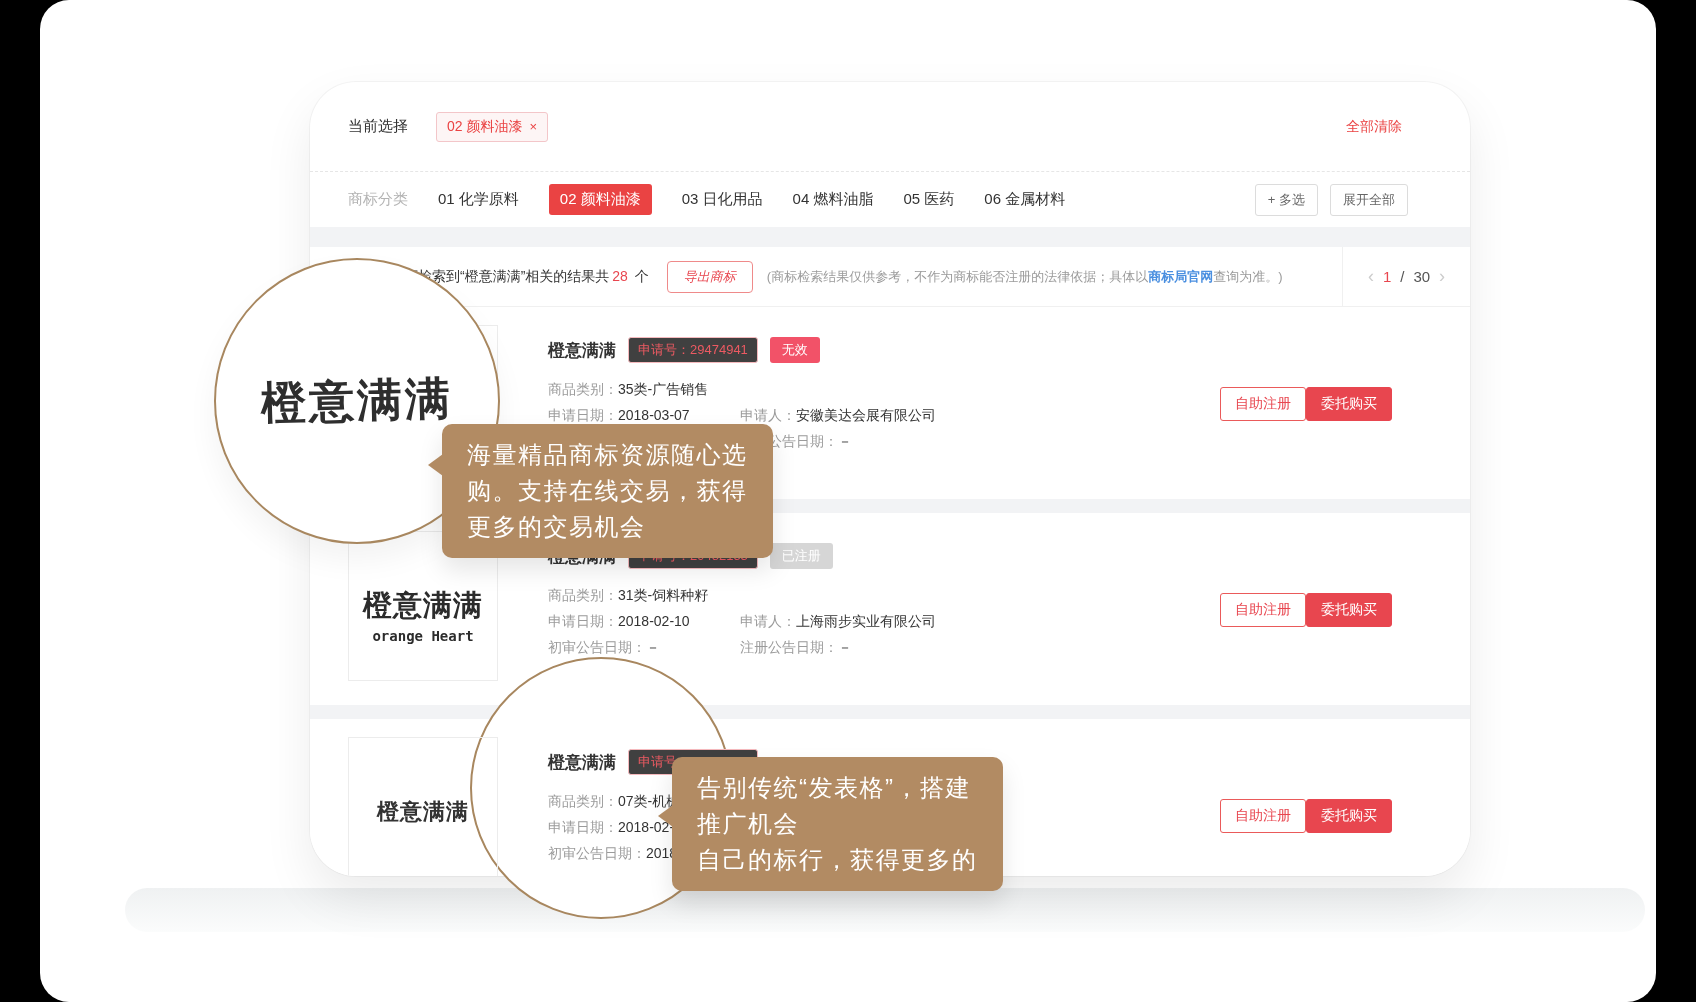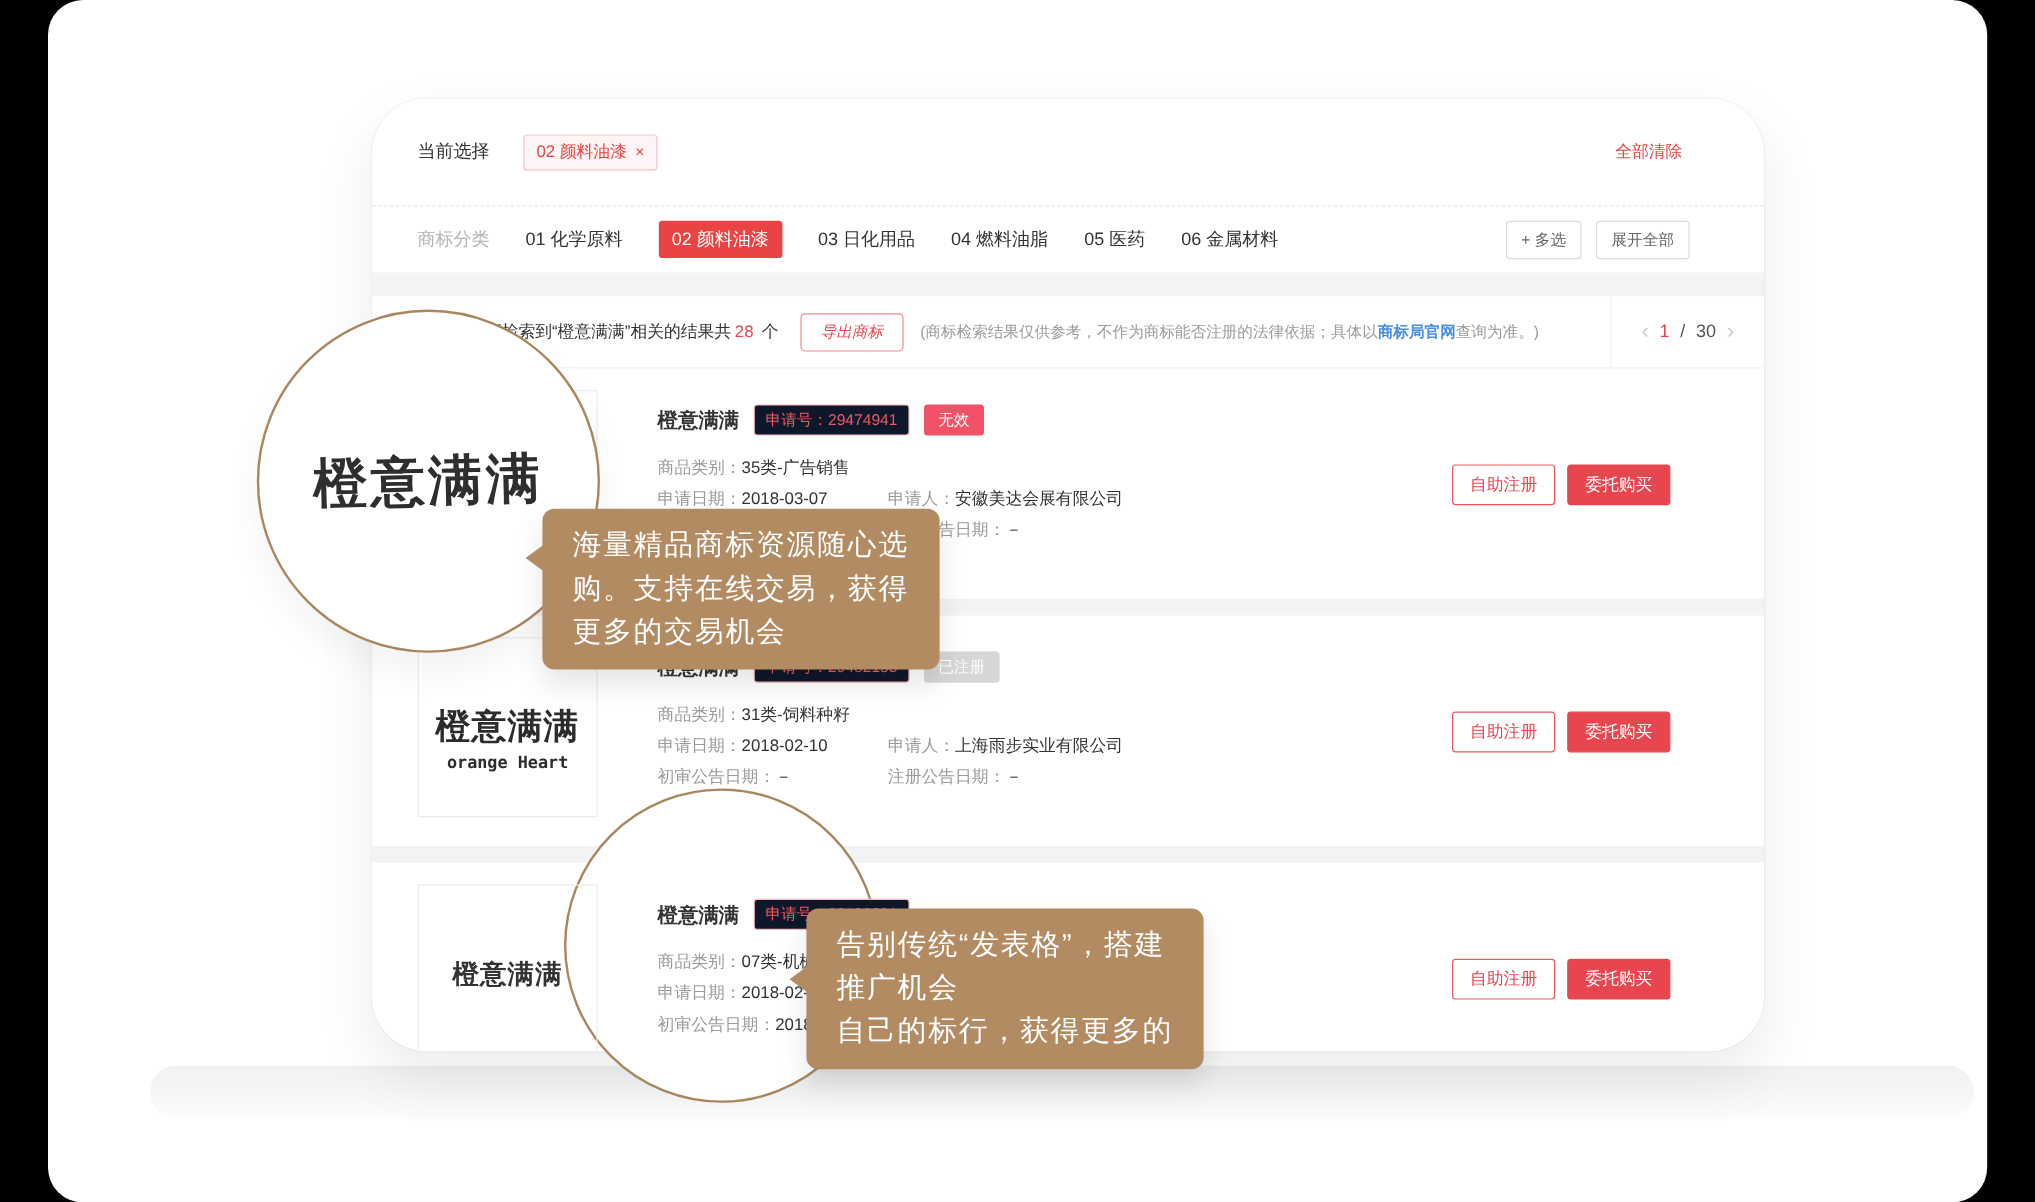--- a/index.html
+++ b/index.html
@@ -99,34 +99,34 @@
   }
   .thumb .cal-sub {
     font-family:"DejaVu Sans Mono","Liberation Mono",monospace;
     font-weight:bold; font-size:14px; color:#2c2c2c; transform:translateY(10px);
   }
   .thumb .plain { font-size:22px; font-weight:bold; color:#333; letter-spacing:1px; }
   .row-details { margin-left:238px; padding-top:30px; }
   .title-line { display:flex; align-items:center; gap:12px; }
   .tm-name { font-size:17px; font-weight:bold; color:#333; }
   .appno-tag {
-    border:1px solid #f5b9bd; background:#0f172a; color:#ec5a62;
+    border:1px solid #f5b9bd; background:#404040; color:#ec5a62;
     font-size:13px; padding:3px 9px; border-radius:3px; white-space:nowrap;
   }
   .badge {
     font-size:13px; color:#fff; padding:4px 12px; border-radius:3px; white-space:nowrap;
   }
   .badge-invalid { background:#f25268; }
   .badge-registered { background:#d6d6d6; }
   .d-lines { margin-top:13px; font-size:14px; }
   .d-line { height:26px; line-height:26px; white-space:nowrap; }
   .d-line .lab { color:#9b9b9b; }
   .d-line .val { color:#333; }
   .col1 { display:inline-block; width:188px; }
-  .row-actions { position:absolute; right:78px; top:80px; display:flex; gap:10px; }
+  .row-actions { position:absolute; right:78px; top:80px; display:flex; }
   .btn-outline {
     border:1px solid #ea5a5a; color:#e8464f; background:#fff;
     font-size:14px; padding:7px 14px; border-radius:3px; cursor:pointer; white-space:nowrap;
   }
   .btn-solid {
     border:1px solid #e8464f; color:#fff; background:#e8464f;
     font-size:14px; padding:7px 14px; border-radius:3px; cursor:pointer; white-space:nowrap;
   }
   
   .magnifier1 {
@@ -144,21 +144,21 @@
     position:absolute; z-index:30; background:#b28b63; color:#fff;
     border-radius:10px; padding:13px 25px; font-size:24px; line-height:36px;
     letter-spacing:1.5px; box-shadow:0 12px 24px rgba(0,0,0,0.10);
   }
   .tooltip .tline { white-space:nowrap; }
   .tooltip .arrow {
     position:absolute; left:-14px; width:0; height:0;
     border-top:11px solid transparent; border-bottom:11px solid transparent;
     border-right:15px solid #b28b63;
   }
-  .tooltip1 { left:452px; top:424px; }
+  .tooltip1 { left:442px; top:424px; }
   .tooltip1 .arrow { top:30px; }
   .tooltip2 { left:672px; top:757px; }
   .tooltip2 .arrow { top:48px; }
 </style>
 </head>
 <body>
 
 <div class="screen">
   <div class="base-bar"></div>
 

